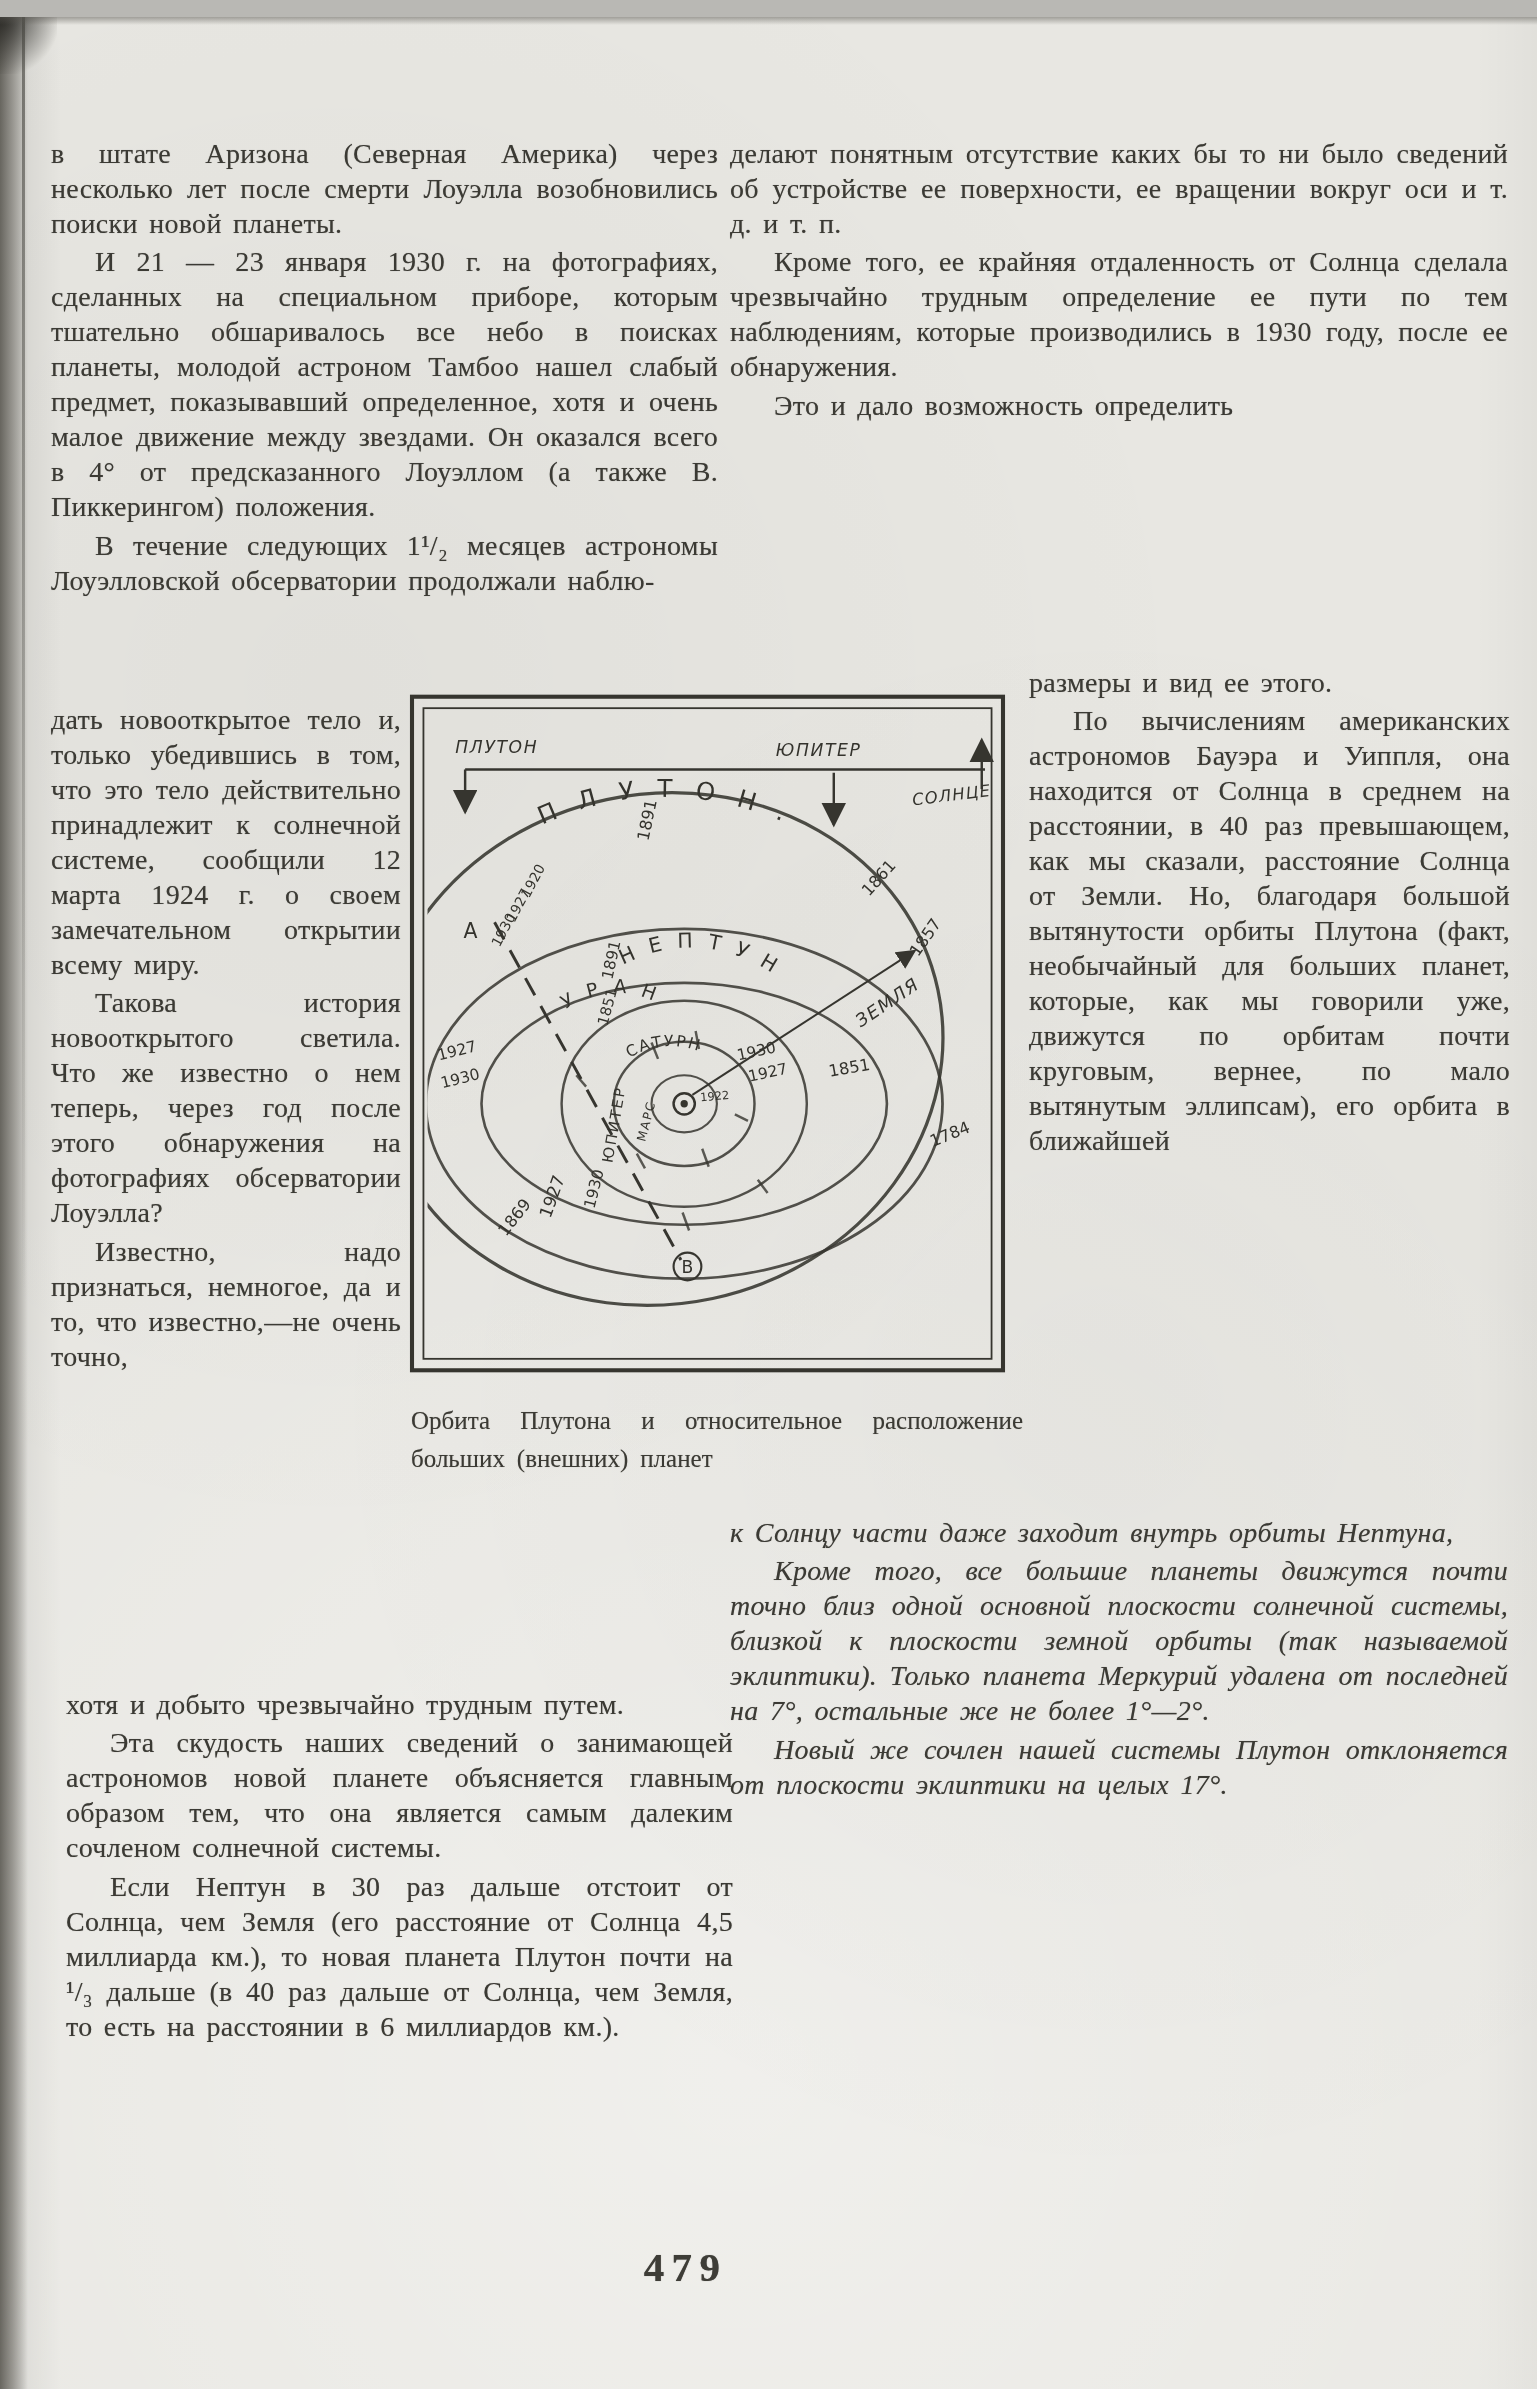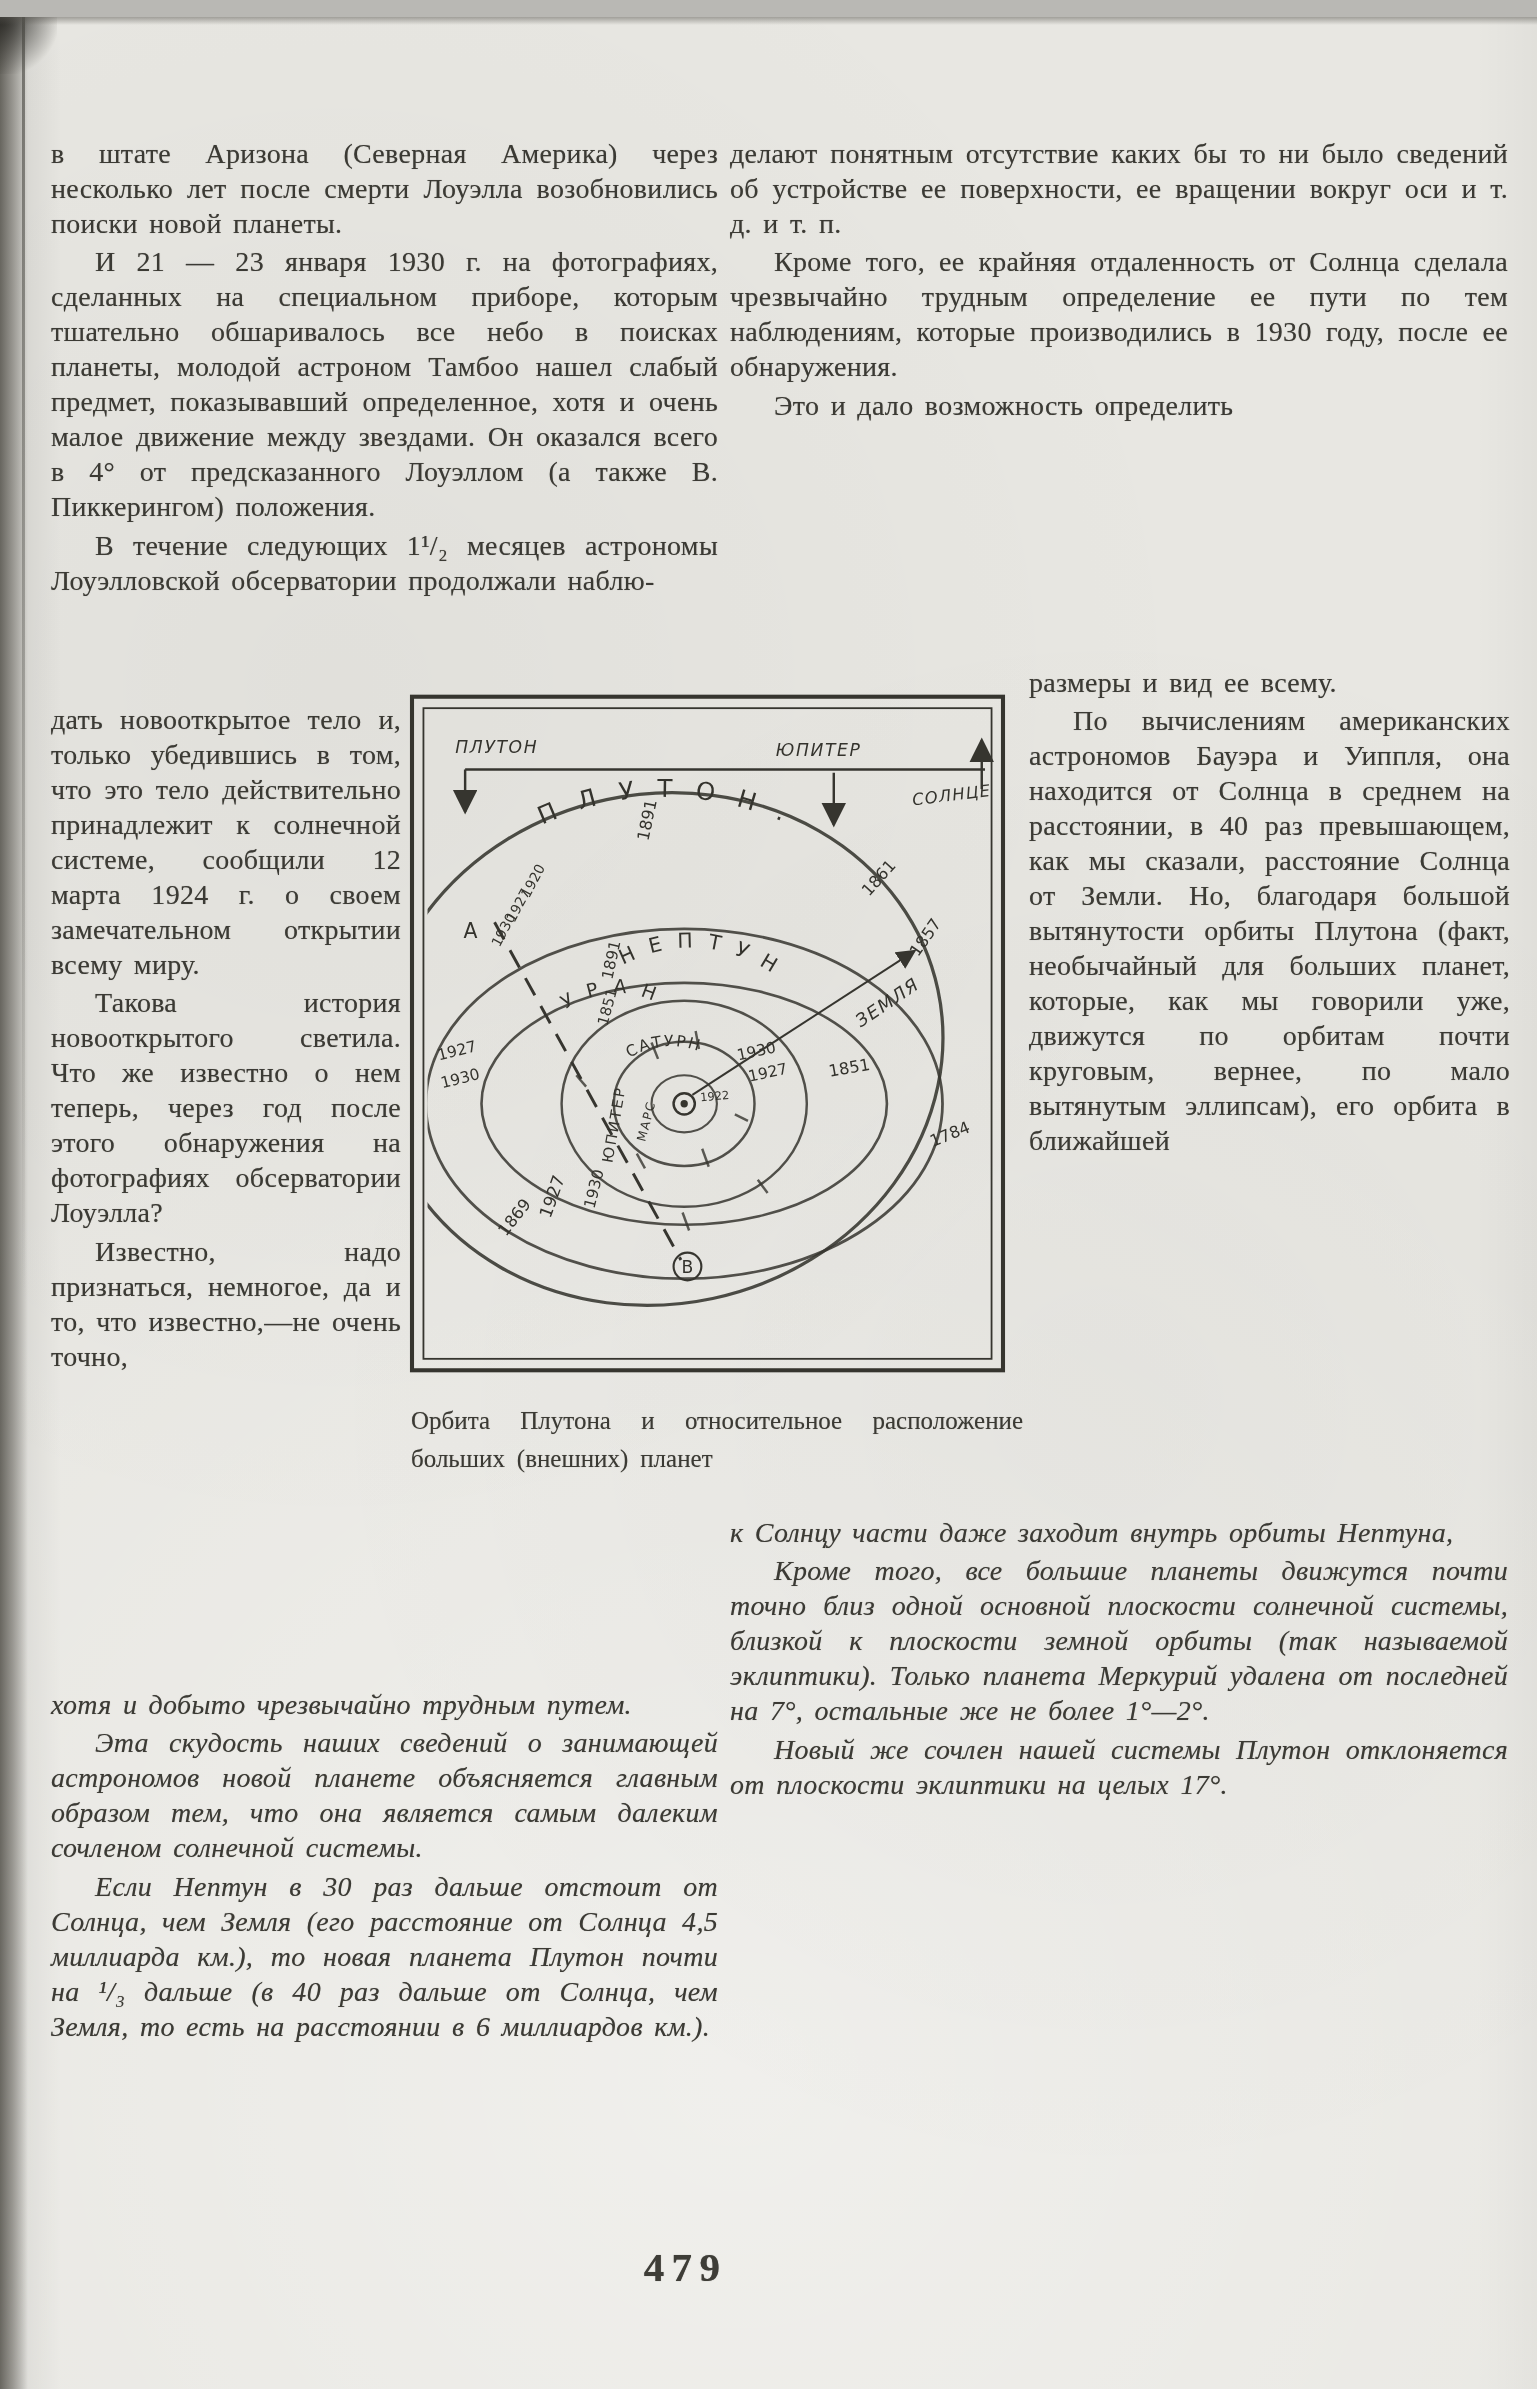--- a/index.html
+++ b/index.html
@@ -79,34 +79,34 @@
     <p class="ind">И 21 — 23 января 1930 г. на фотографиях, сделанных на специальном приборе, которым тшательно обшаривалось все небо в поисках планеты, молодой астроном Тамбоо нашел слабый предмет, показывавший определенное, хотя и очень малое движение между звездами. Он оказался всего в 4° от предсказанного Лоуэллом (а также В. Пиккерингом) положения.</p>
     <p class="ind">В течение следующих 1¹/₂ месяцев астрономы Лоуэлловской обсерватории продолжали наблю-</p>
   </div>
 
   <div class="tblock" style="left:51px;top:685px;width:350px;">
     <p>дать новооткрытое тело и, только убедившись в том, что это тело действительно принадлежит к солнечной системе, сообщили 12 марта 1924 г. о своем замечательном открытии всему миру.</p>
     <p class="ind">Такова история новооткрытого светила. Что же известно о нем теперь, через год после этого обнаружения на фотографиях обсерватории Лоуэлла?</p>
     <p class="ind">Известно, надо признаться, немногое, да и то, что известно,—не очень точно,</p>
   </div>
 
-  <div class="tblock" style="left:51px;top:1670px;width:667px;font-style:italic;">
+  <div class="tblock" style="left:66px;top:1670px;width:667px;">
     <p>хотя и добыто чрезвычайно трудным путем.</p>
     <p class="ind">Эта скудость наших сведений о занимающей астрономов новой планете объясняется главным образом тем, что она является самым далеким сочленом солнечной системы.</p>
     <p class="ind">Если Нептун в 30 раз дальше отстоит от Солнца, чем Земля (его расстояние от Солнца 4,5 миллиарда км.), то новая планета Плутон почти на ¹/₃ дальше (в 40 раз дальше от Солнца, чем Земля, то есть на расстоянии в 6 миллиардов км.).</p>
   </div>
 
   <div class="tblock" style="left:730px;top:119px;width:778px;">
     <p>делают понятным отсутствие каких бы то ни было сведений об устройстве ее поверхности, ее вращении вокруг оси и т. д. и т. п.</p>
     <p class="ind">Кроме того, ее крайняя отдаленность от Солнца сделала чрезвычайно трудным определение ее пути по тем наблюдениям, которые производились в 1930 году, после ее обнаружения.</p>
     <p class="ind">Это и дало возможность определить</p>
   </div>
 
   <div class="tblock" style="left:1029px;top:648px;width:481px;">
-    <p>размеры и вид ее всему.</p>
+    <p>размеры и вид ее этого.</p>
     <p class="ind">По вычислениям американских астрономов Бауэра и Уиппля, она находится от Солнца в среднем на расстоянии, в 40 раз превышающем, как мы сказали, расстояние Солнца от Земли. Но, благодаря большой вытянутости орбиты Плутона (факт, необычайный для больших планет, которые, как мы говорили уже, движутся по орбитам почти круговым, вернее, по мало вытянутым эллипсам), его орбита в ближайшей</p>
   </div>
 
   <div class="tblock" style="left:730px;top:1498px;width:778px;font-style:italic;">
     <p>к Солнцу части даже заходит внутрь орбиты Нептуна,</p>
     <p class="ind">Кроме того, все большие планеты движутся почти точно близ одной основной плоскости солнечной системы, близкой к плоскости земной орбиты (так называемой эклиптики). Только планета Меркурий удалена от последней на 7°, остальные же не более 1°—2°.</p>
     <p class="ind">Новый же сочлен нашей системы Плутон отклоняется от плоскости эклиптики на целых 17°.</p>
   </div>
 
   <div class="caption">

